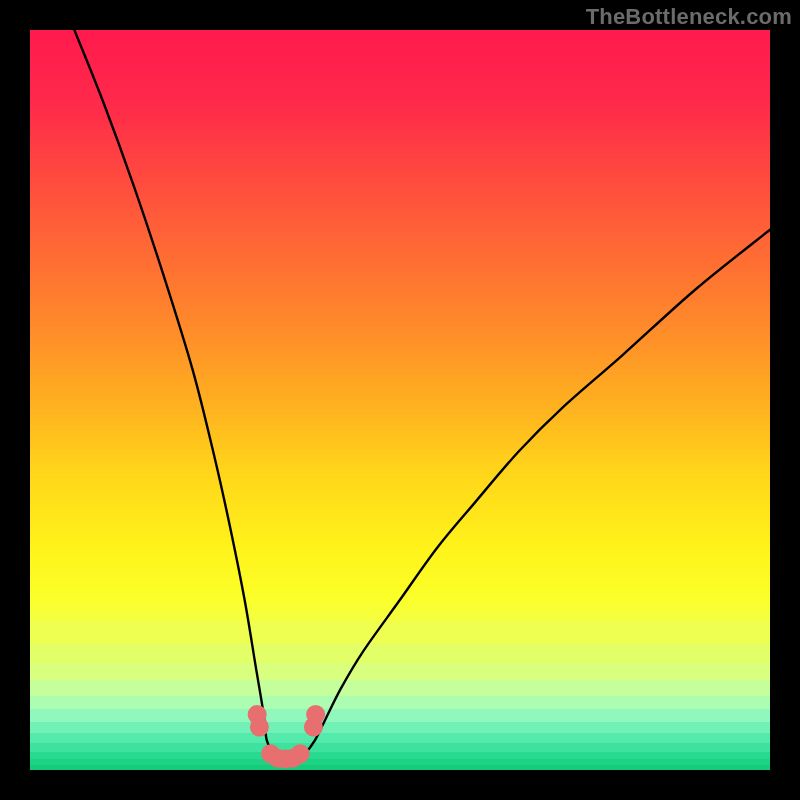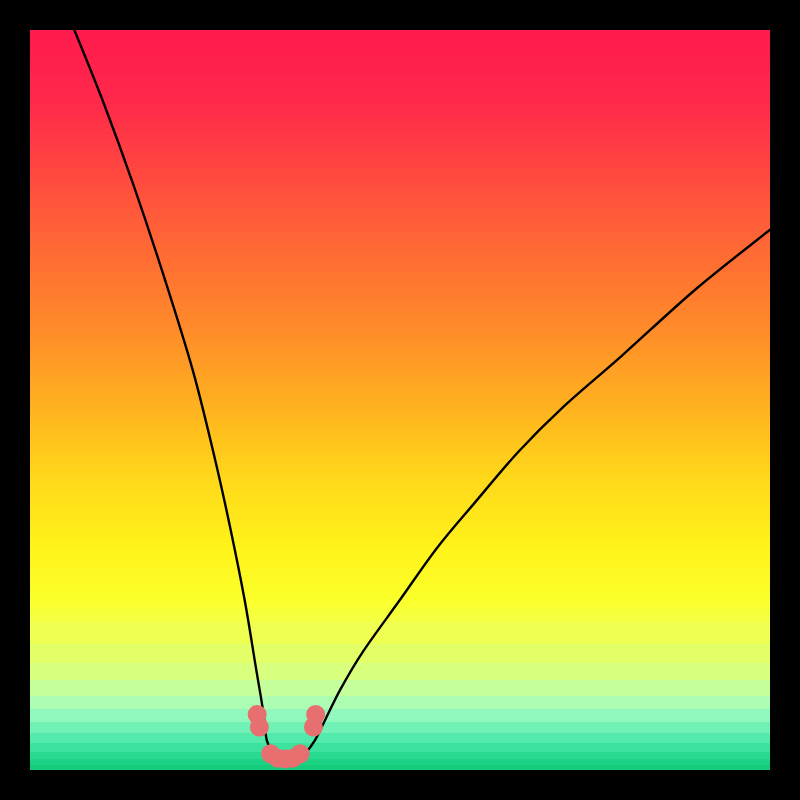--- a/index.html
+++ b/index.html
@@ -54,20 +54,21 @@
     left: 0; top: 0;
     width: 740px;
     height: 740px;
     overflow: visible;
   }
 </style>
 </head>
 <body>
 
 <div class="frame">
+  <div class="attribution">TheBottleneck.com</div>
 
   <div class="plot">
     <div class="grad" id="grad">
         <div class="band" style="top: 0px; height: 5.63333px; background: rgb(255, 27, 77);"></div>
         <div class="band" style="top: 4.93333px; height: 5.63333px; background: rgb(255, 28, 77);"></div>
         <div class="band" style="top: 9.86667px; height: 5.63333px; background: rgb(255, 29, 77);"></div>
         <div class="band" style="top: 14.8px; height: 5.63333px; background: rgb(255, 30, 76);"></div>
         <div class="band" style="top: 19.7333px; height: 5.63333px; background: rgb(255, 31, 76);"></div>
         <div class="band" style="top: 24.6667px; height: 5.63333px; background: rgb(255, 32, 76);"></div>
         <div class="band" style="top: 29.6px; height: 5.63333px; background: rgb(255, 33, 76);"></div>

